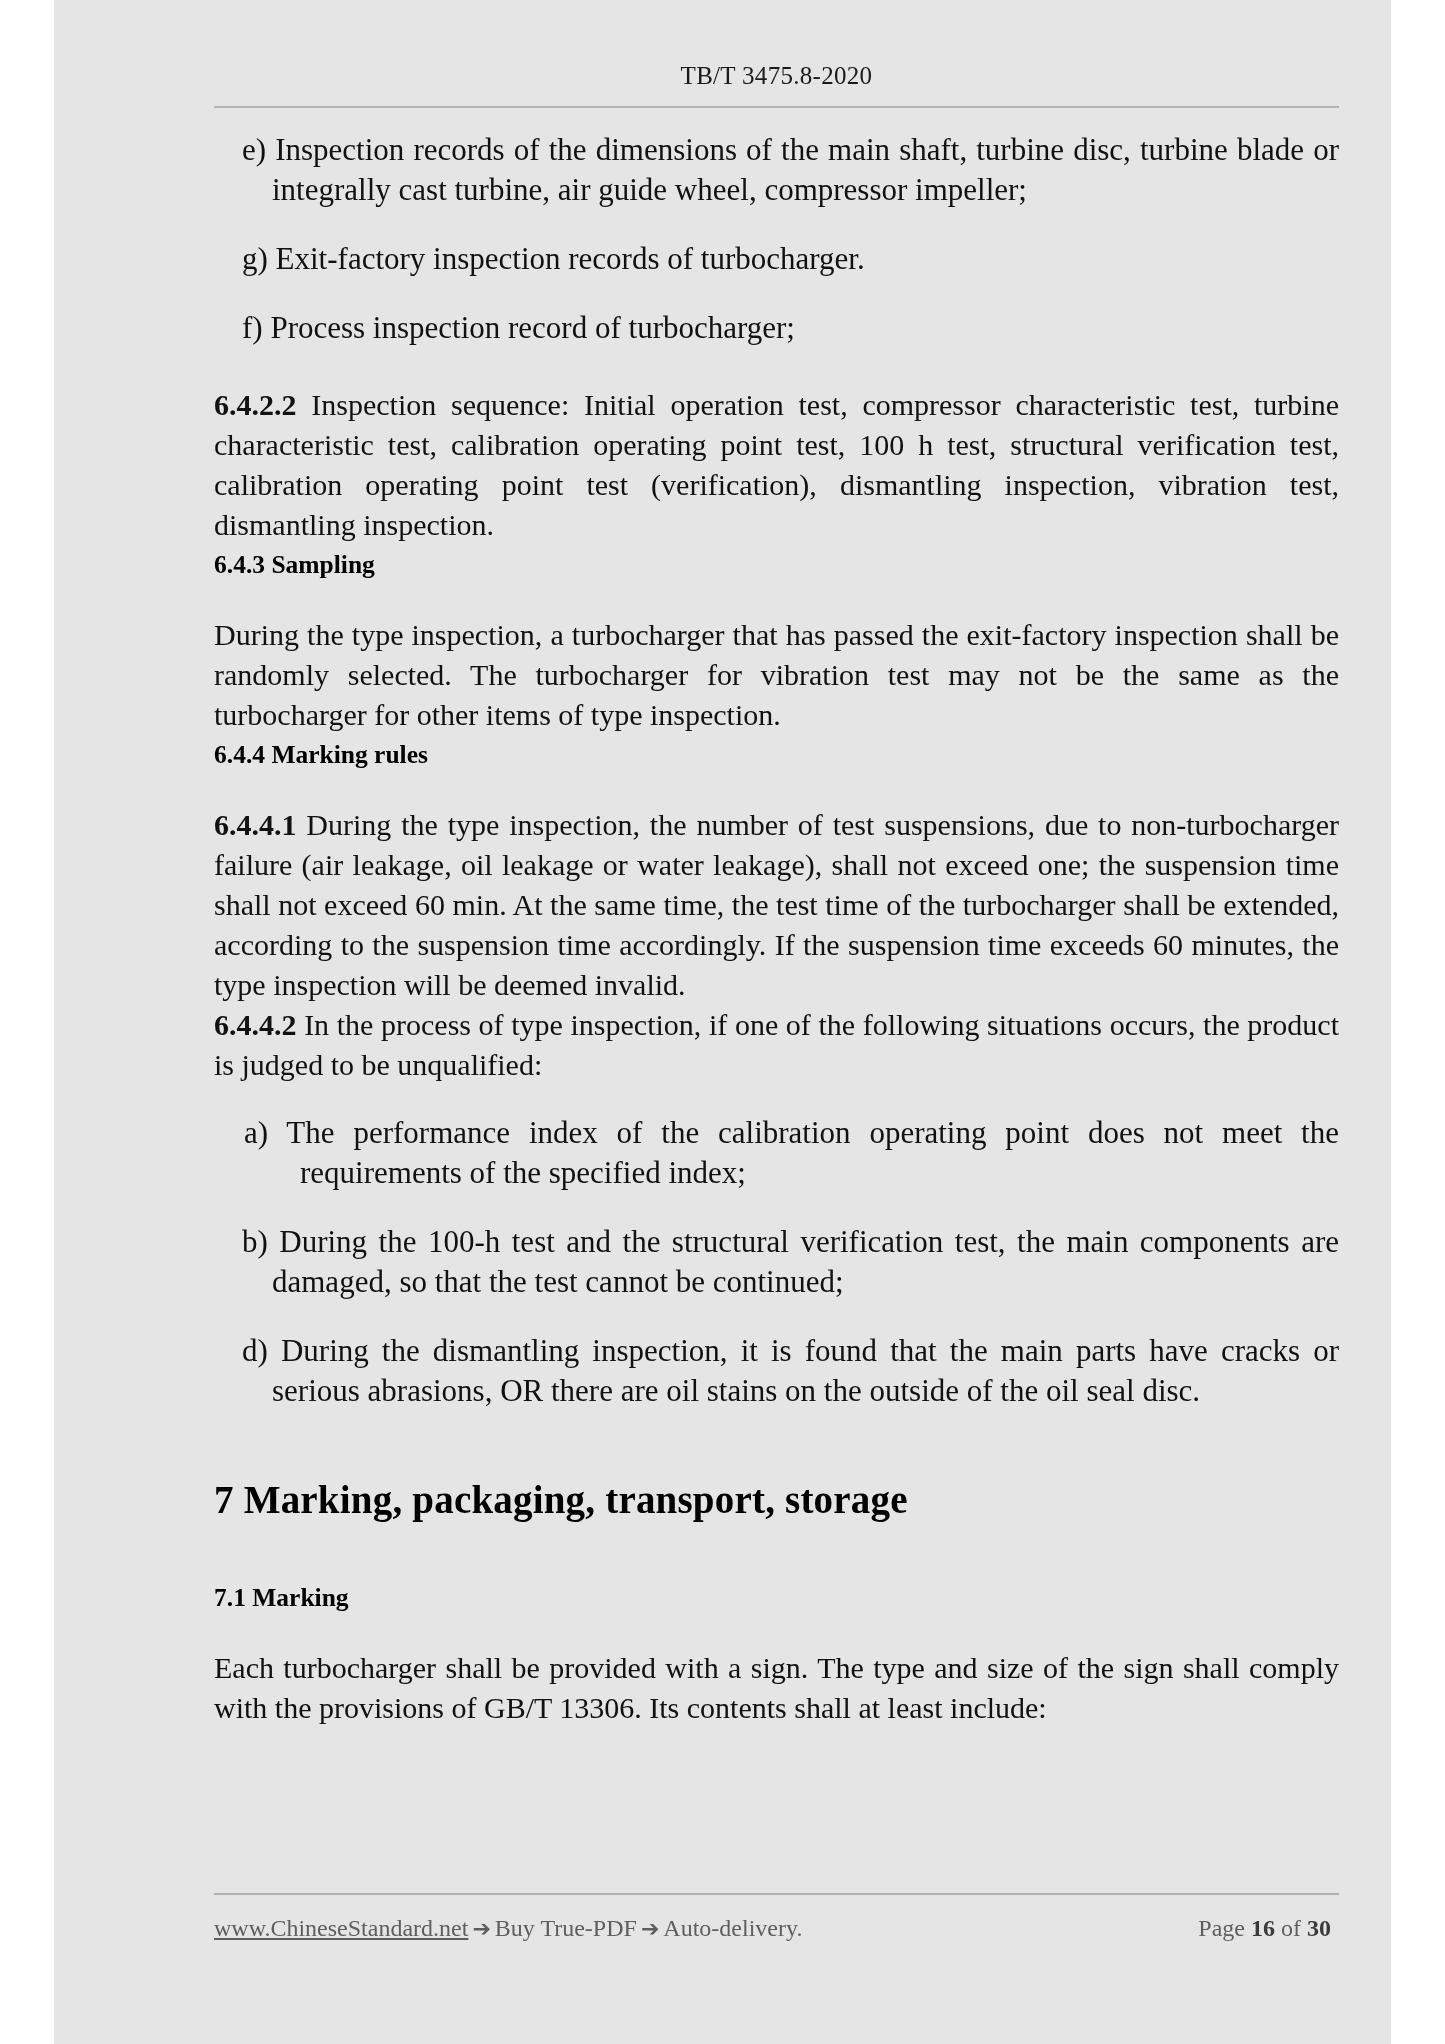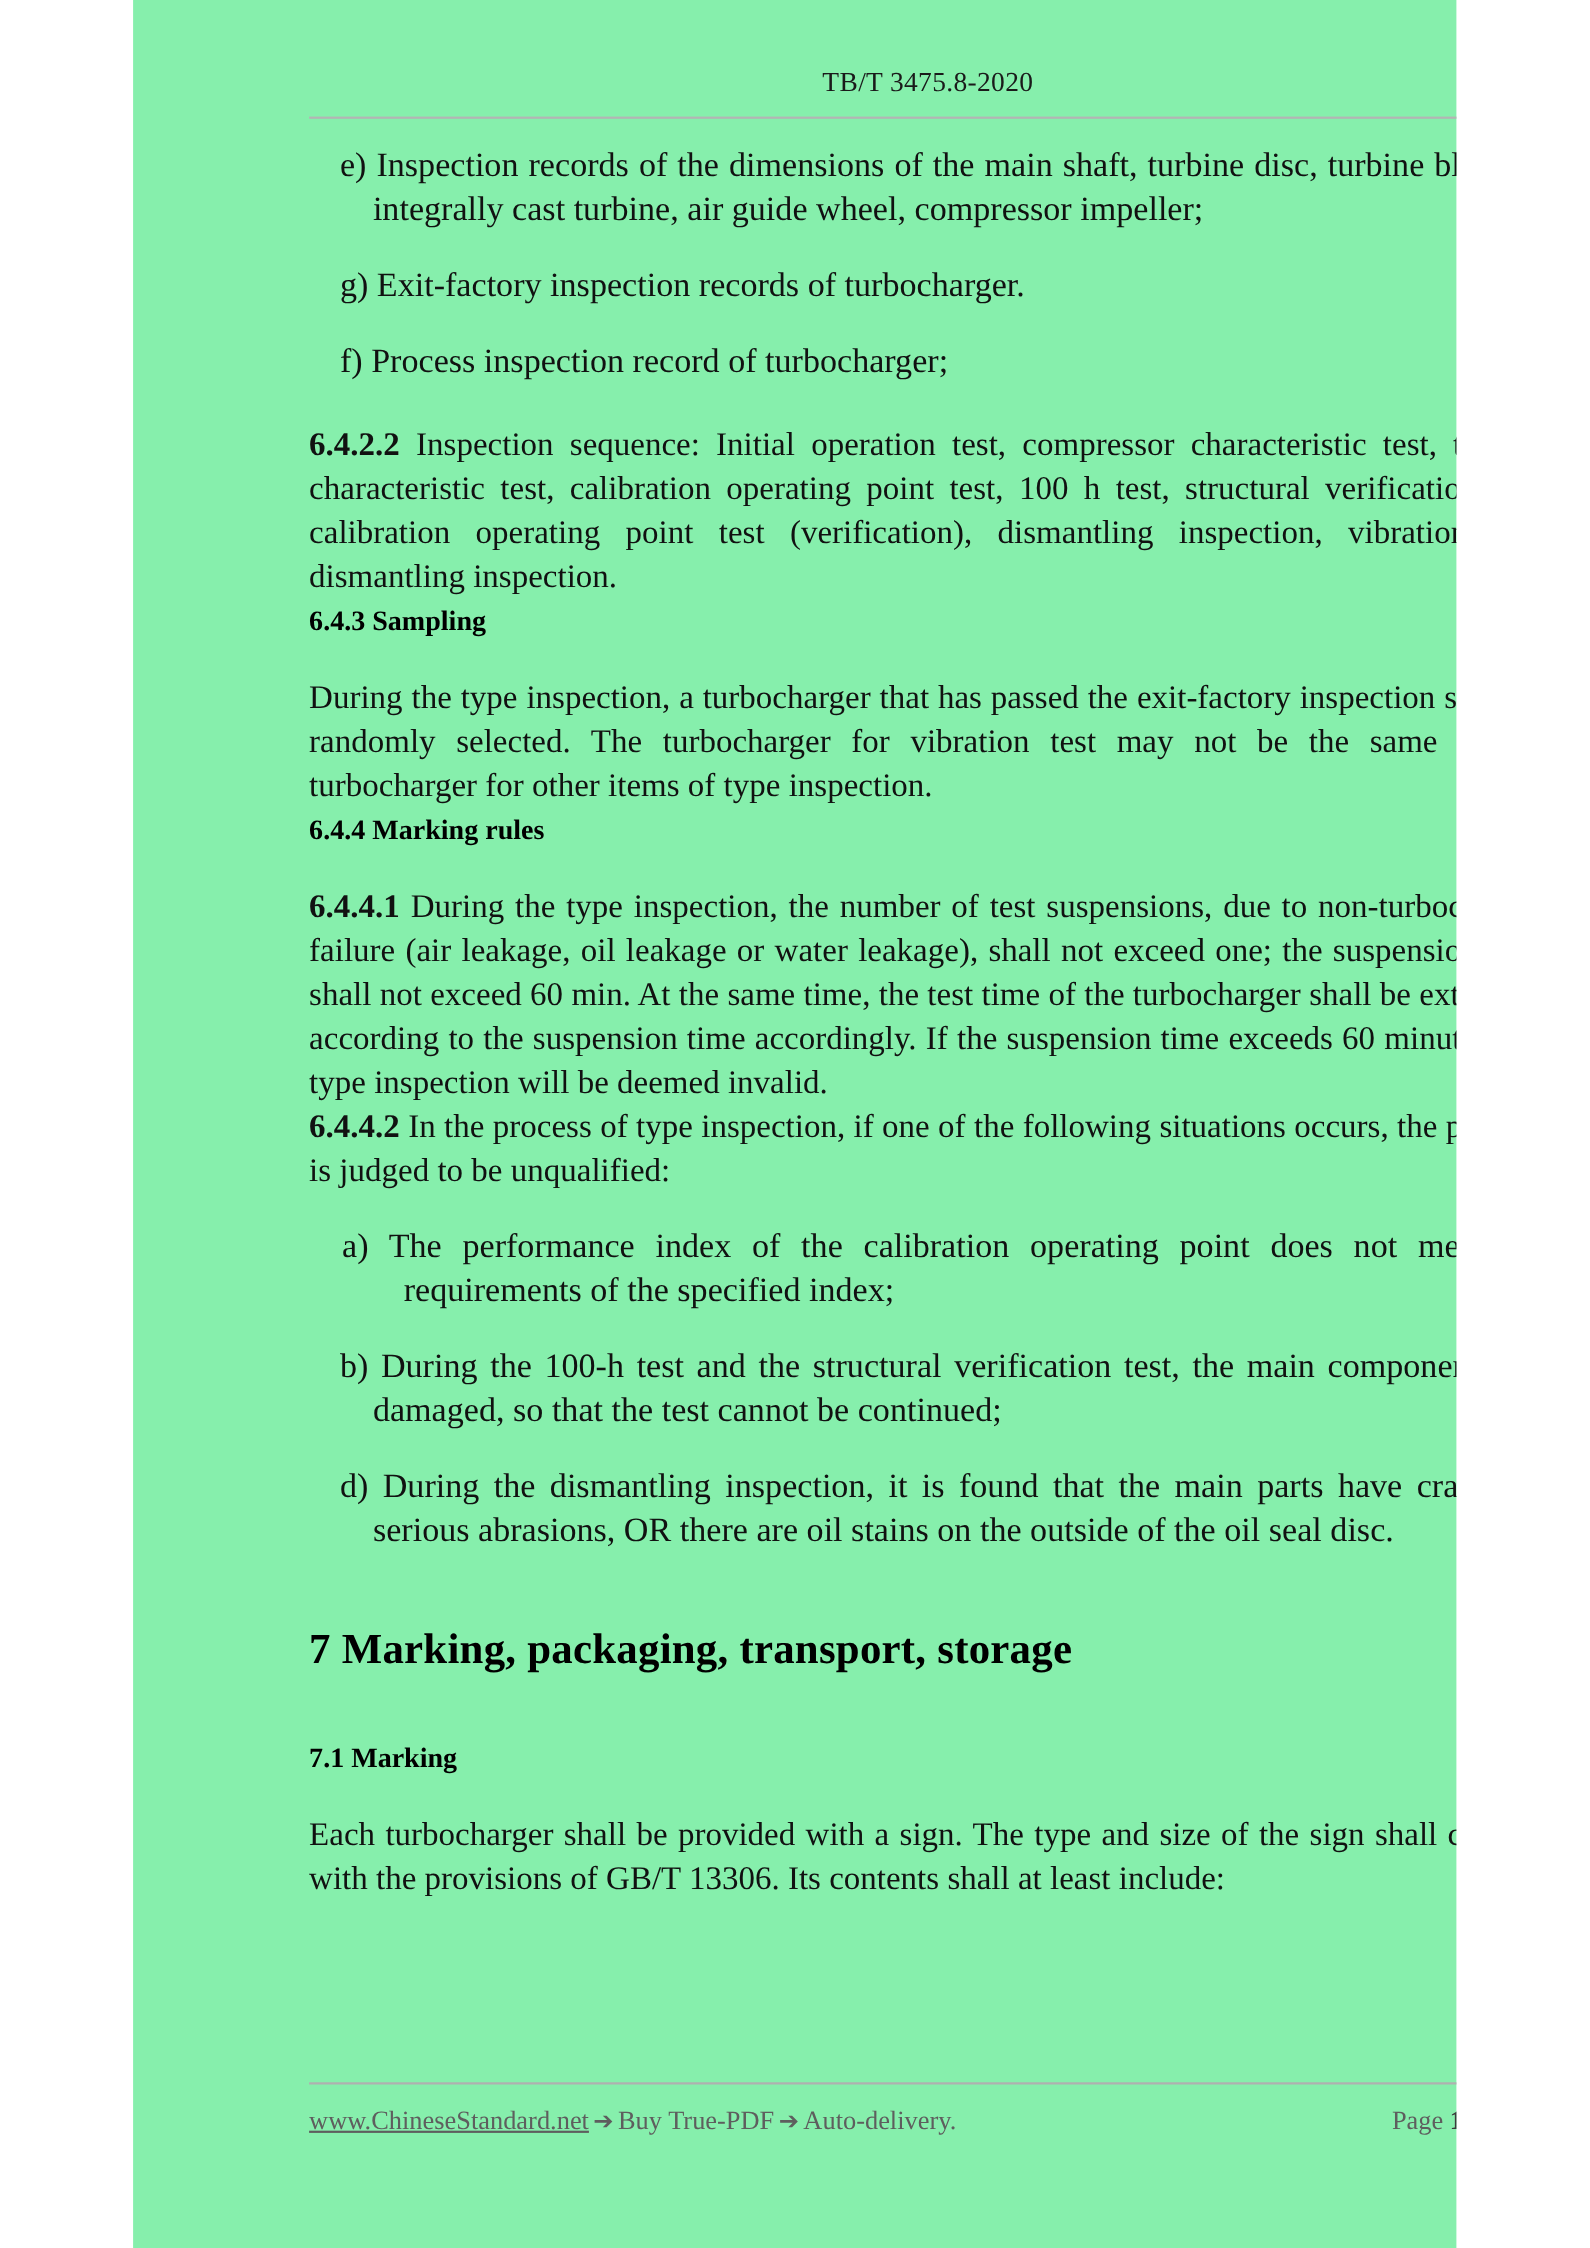--- a/index.html
+++ b/index.html
@@ -6,24 +6,24 @@
     margin: 0;
     padding: 0;
     background: #ffffff;
   }
   body {
     font-family: "Liberation Serif", "DejaVu Serif", serif;
     color: #000000;
   }
   .page {
     position: relative;
-    width: 1203px;
+    width: 1337px;
     height: 2044px;
     margin: 0 auto;
-    background: #86efac;
+    background: #e5e5e5;
     box-sizing: border-box;
     overflow: hidden;
   }
 
   
   .page-header {
     position: absolute;
     left: 0;
     top: 62px;
     width: 1445px;

